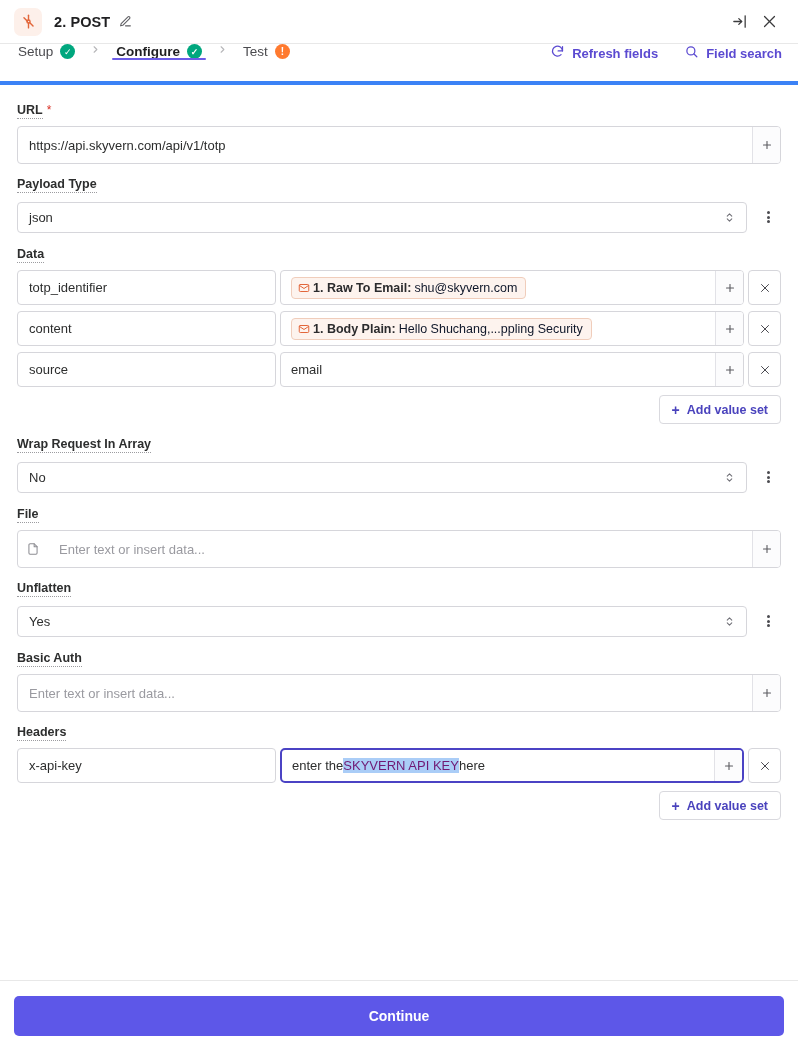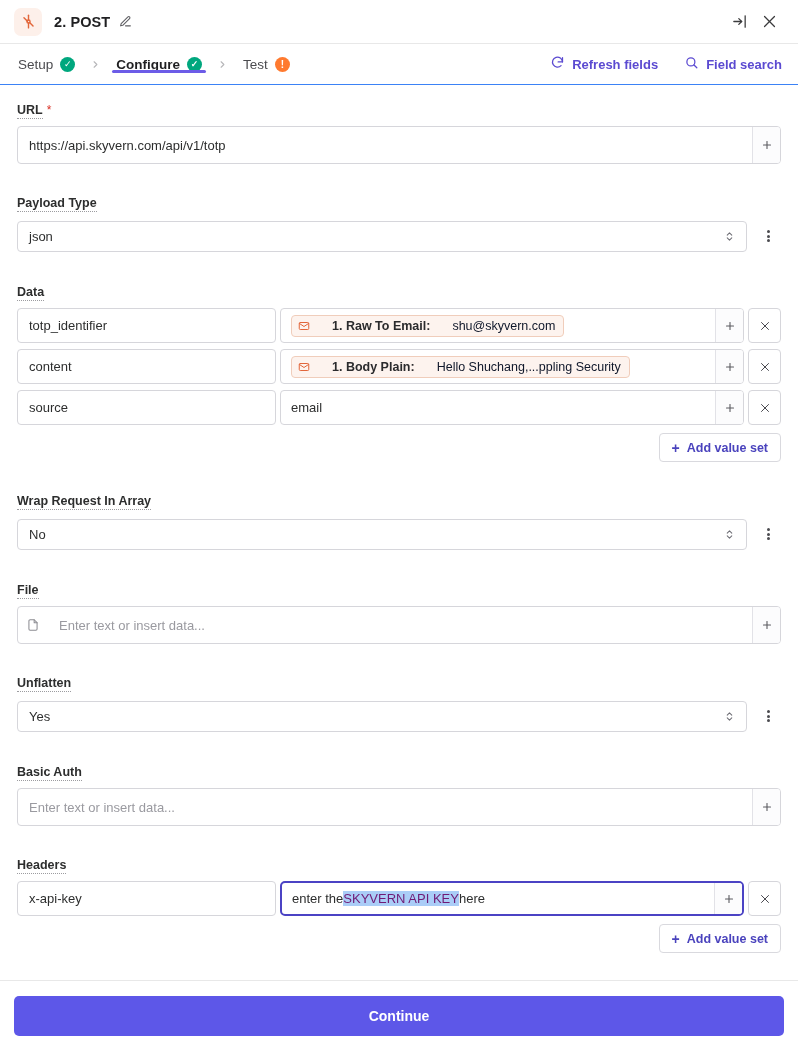--- a/index.html
+++ b/index.html
@@ -48,23 +48,23 @@
     display: flex; align-items: center; justify-content: center;
     color: #3b3b3d;
     cursor: pointer;
     border-radius: 5px;
   }
 
   
   .stepsbar {
     height: 41px;
     display: flex;
-    align-items: center;
+    align-items: flex-start;
     padding: 0 14px;
-    border-bottom: 1px solid #3b82f6;
+    border-bottom: 4px solid #3b82f6;
     background: #ffffff;
   }
   .step {
     display: flex;
     align-items: center;
     gap: 7px;
     padding: 0 4px;
     font-size: 13.5px;
     color: #4b4b4f;
     cursor: pointer;
@@ -104,21 +104,21 @@
     padding: 0 2px;
     margin-left: 22px;
   }
 
   
   .body {
     padding: 18px 17px 0 17px;
     height: 902px;
     overflow: hidden;
   }
-  .field { margin-bottom: 29px; }
+  .field { margin-bottom: 10px; }
   .field-label {
     font-size: 12.5px;
     font-weight: 700;
     color: #2d2e2e;
     margin-bottom: 7px;
     display: inline-block;
     border-bottom: 1px dotted #9c9ca0;
     padding-bottom: 1px;
   }
   .label-row { display: flex; align-items: baseline; gap: 4px; }
@@ -235,21 +235,21 @@
     padding: 0 10px;
     font-size: 13px;
     gap: 6px;
     min-width: 0;
     white-space: nowrap;
     overflow: hidden;
   }
   .token {
     display: inline-flex;
     align-items: center;
-    gap: 22px;
+    gap: 3px;
     padding: 3px 8px 3px 6px;
     border: 1px solid #f0cdbb;
     background: #fdf3ee;
     border-radius: 4px;
     font-size: 12.5px;
     max-width: 100%;
     overflow: hidden;
     white-space: nowrap;
   }
   .token .tok-label { font-weight: 700; color: #2b2b2d; }

